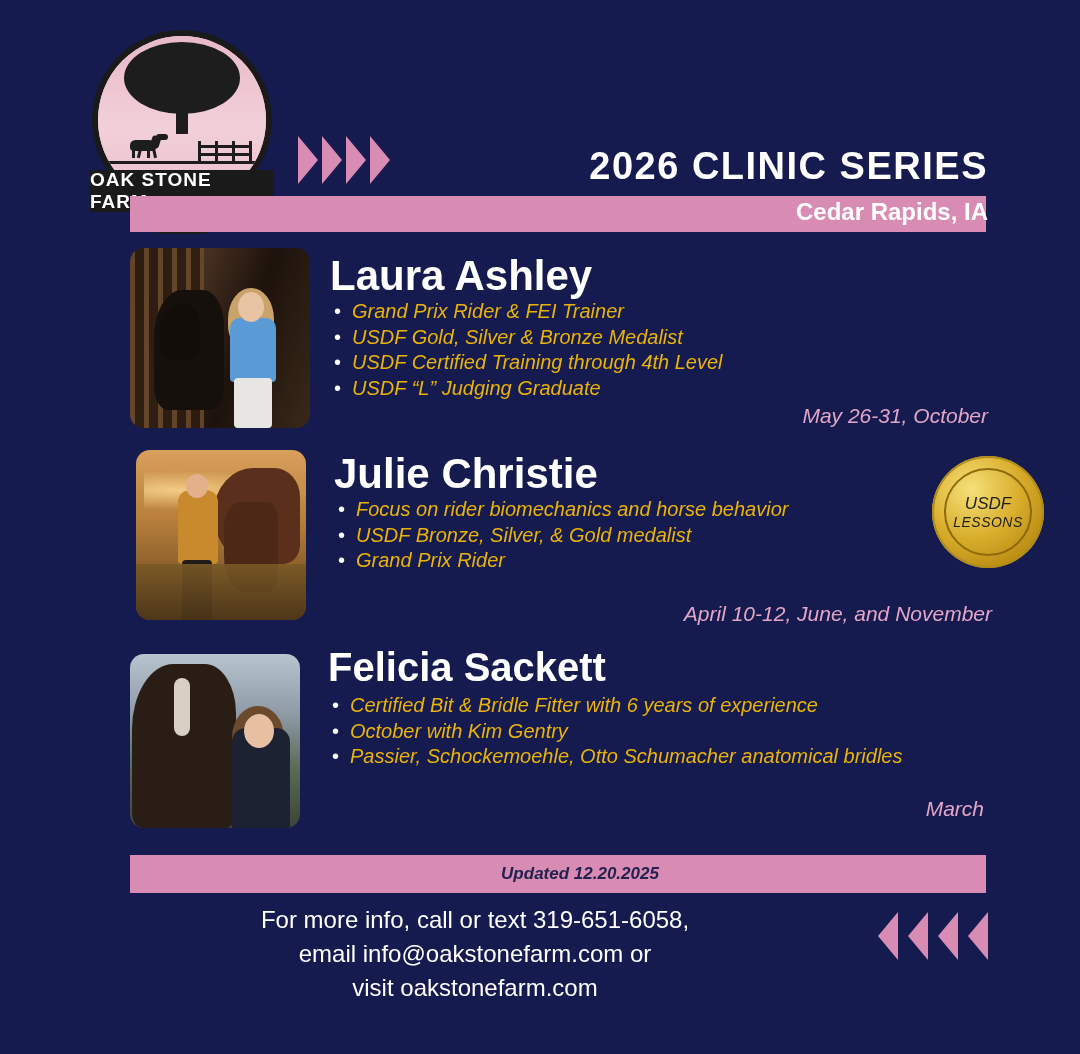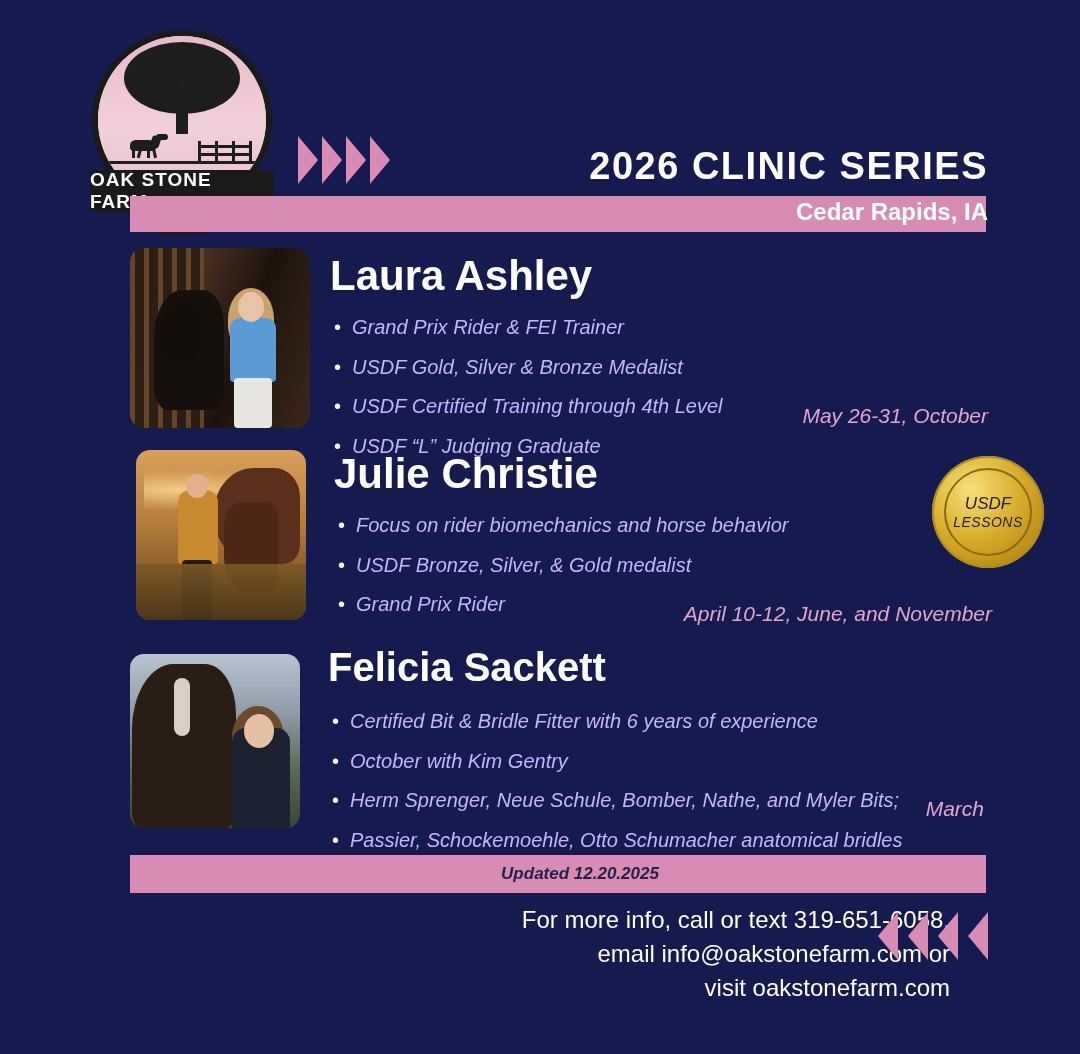--- a/index.html
+++ b/index.html
@@ -241,29 +241,28 @@
   }
 
   .c-name {
     position: absolute;
     color: #ffffff; font-weight: bold;
     font-family: "Liberation Sans", sans-serif;
   }
   .c-list { position: absolute; }
   .c-list li {
     list-style: none;
-    color: #c4b5fd;
+    color: #eab308;
     font-style: italic;
     font-size: 20px;
     line-height: 23.5px;
     padding-left: 22px;
     position: relative;
     margin-bottom: 2px;
     font-family: "Liberation Sans", sans-serif;
-    margin-top: 16px;
   }
   .c-list li::before {
     content: "•";
     position: absolute; left: 4px; top: 0;
     color: #ffffff; font-style: normal;
   }
   .c-dates {
     position: absolute;
     color: #e3a6c6; font-style: italic; font-size: 21px;
     font-family: "Liberation Sans", sans-serif;
@@ -294,21 +293,21 @@
     position: absolute; left: 130px; top: 855px;
     width: 856px; height: 38px;
     background: #d98cb3;
     display: flex; align-items: center; justify-content: center;
   }
   .updated-bar span {
     color: #23224e; font-size: 17px; font-style: italic; font-weight: 600; margin-left: 44px;
   }
   .contact {
     position: absolute; left: 0; top: 903px; width: 950px;
-    text-align: right;
+    text-align: center;
     color: #ffffff; font-size: 24px; line-height: 34px;
   }
   .chev-left {
     position: absolute; right: 92px; top: 912px;
     display: flex; gap: 10px;
   }
   .chev-left .c {
     width: 0; height: 0;
     border-top: 24px solid transparent;
     border-bottom: 24px solid transparent;
@@ -416,21 +415,20 @@
     <div class="horse"></div>
       <div class="blaze"></div>
     <div class="hair"></div>
       <div class="person"></div>
       <div class="head"></div>
   </div>
   <div class="c-name" style="left:328px; top:645px; font-size:40px;">Felicia Sackett</div>
   <ul class="c-list" style="left:328px; top:694px; width:660px;">
     <li>Certified Bit &amp; Bridle Fitter with 6 years of experience</li>
     <li>October with Kim Gentry</li>
-    <li>Herm Sprenger, Neue Schule, Bomber, Nathe, and Myler Bits;</li>
     <li style="padding-left:22px;">Passier, Schockemoehle, Otto Schumacher anatomical bridles</li>
   </ul>
   <div class="c-dates" style="right:96px; top:797px;">March</div>
 
   <div class="updated-bar">
     <span>Updated 12.20.2025</span>
   </div>
 
   <div class="contact">
     <div>For more info, call or text 319-651-6058,</div>

